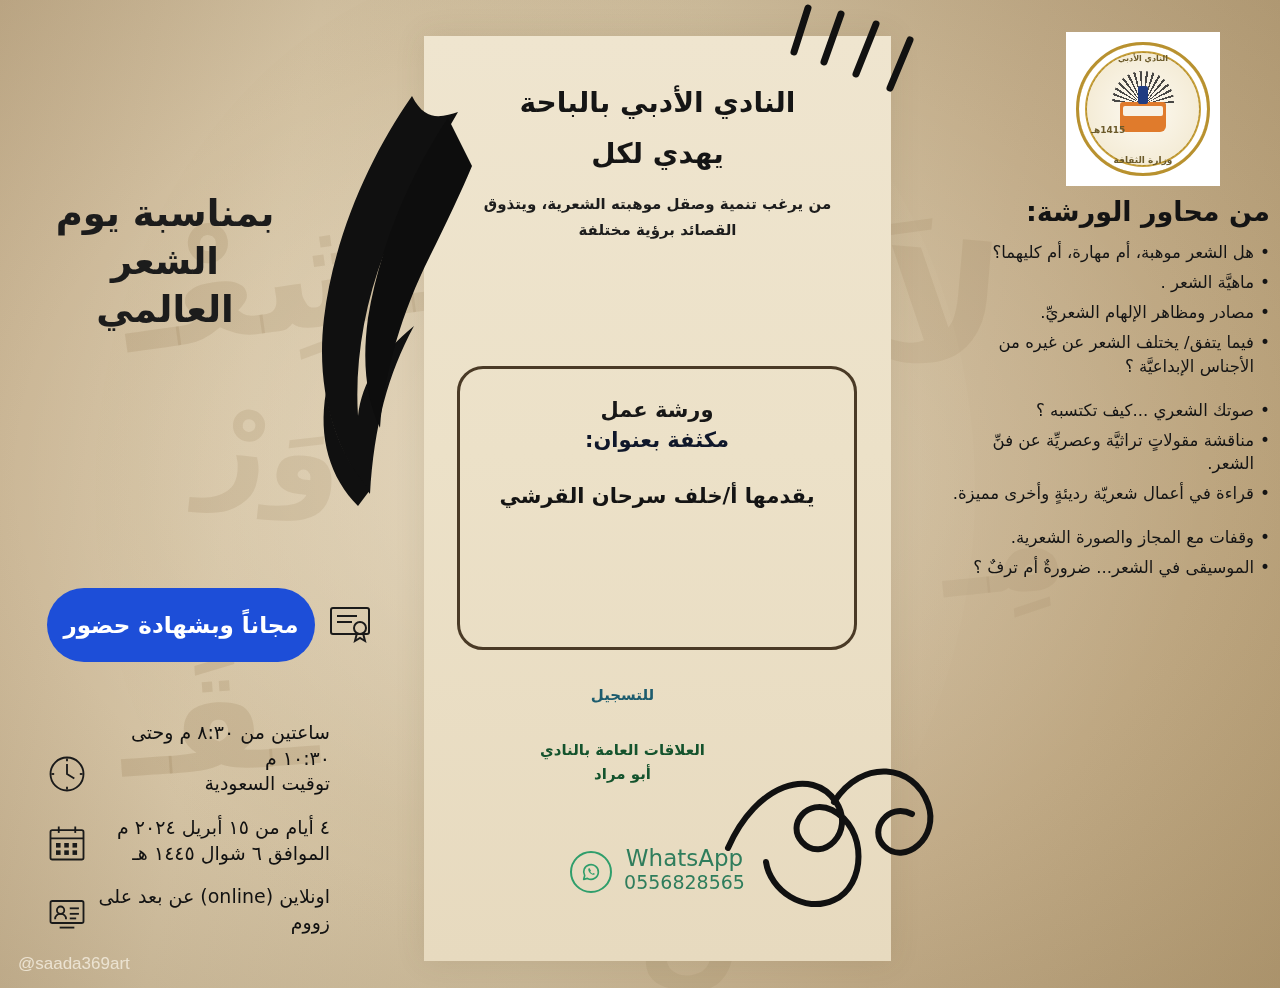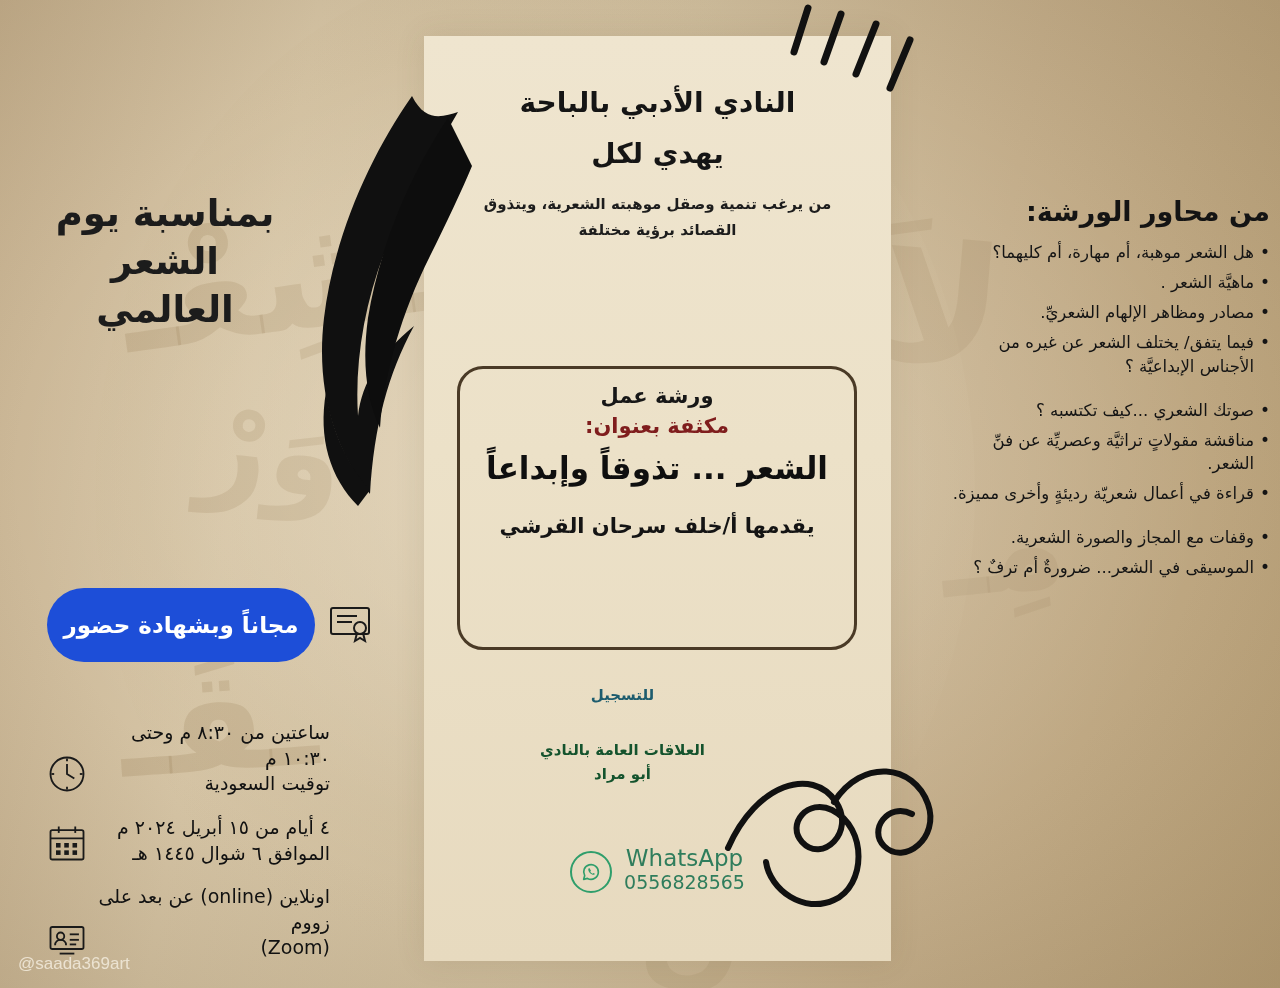--- a/index.html
+++ b/index.html
@@ -271,34 +271,34 @@
   .c-box {
     position: absolute;
     left: 457px;
     top: 366px;
     width: 400px;
     height: 284px;
     border: 3px solid #4a3a26;
     border-radius: 26px;
     text-align: center;
     box-sizing: border-box;
-    padding-top: 12px;
+    padding-top: 26px;
   }
   .c-box .b1 {
     font-size: 21px;
     font-weight: 700;
     color: #171717;
     line-height: 1.45;
   }
   .c-box .b2 {
     font-size: 21px;
     font-weight: 700;
-    color: #7f1d1d;
+    color: #0f172a;
     line-height: 1.45;
-    margin-bottom: 8px;
+    margin-bottom: 28px;
   }
   .c-box .title {
     font-size: 31px;
     font-weight: 700;
     color: #0f0f0f;
     margin-bottom: 28px;
     letter-spacing: 0.5px;
   }
   .c-box .presenter {
     font-size: 21px;
@@ -443,33 +443,42 @@
     <path d="M150 10 C 108 70, 72 150, 62 232 C 54 300, 70 360, 108 408 C 112 340, 126 288, 152 240 C 118 268, 100 296, 96 330 C 92 268, 106 196, 136 136 C 160 88, 182 50, 196 26 C 182 30, 164 38, 150 10 Z" fill="#101010"></path>
     <path d="M186 32 C 150 86, 118 158, 106 232 C 100 276, 104 312, 118 342 C 122 286, 140 226, 168 170 C 184 138, 200 104, 210 80 Z" fill="#0d0d0d"></path>
     <path d="M108 404 C 86 380, 70 346, 64 306 C 56 352, 68 392, 96 420 Z" fill="#101010"></path>
   </svg>
 
   <svg class="swirl" viewBox="0 0 230 190">
     <path d="M12 108 C 40 44, 96 26, 120 62 C 140 92, 106 124, 86 102 C 70 84, 92 58, 116 70 C 152 88, 150 146, 118 160 C 88 174, 54 150, 50 122" fill="none" stroke="#111111" stroke-width="6" stroke-linecap="round"></path>
     <path d="M118 62 C 146 18, 198 24, 212 64 C 224 98, 188 126, 168 106 C 152 90, 172 62, 196 74" fill="none" stroke="#111111" stroke-width="6" stroke-linecap="round"></path>
   </svg>
 
+  <div class="logo-box">
+    <div class="logo-seal">
+      <div class="ring-text"></div>
+      <div class="logo-top">النادي الأدبي</div>
+      <div class="logo-rays"></div>
+      <div class="logo-book"></div>
+      <div class="logo-year">1415هـ</div>
+      <div class="logo-bottom">وزارة الثقافة</div>
+    </div>
+  </div>
 
   <div class="occasion">بمناسبة يوم الشعر العالمي</div>
 
   <div class="c-head">
     <div class="l1">النادي الأدبي بالباحة</div>
     <div class="l2">يهدي لكل</div>
     <div class="l3">من يرغب تنمية وصقل موهبته الشعرية، ويتذوق القصائد برؤية مختلفة</div>
   </div>
 
   <div class="c-box">
     <div class="b1">ورشة عمل</div>
     <div class="b2">مكثفة بعنوان:</div>
-    <div class="title">الشعر ... تذوقاً وإبداعاً</div>
     <div class="presenter">يقدمها أ/خلف سرحان القرشي</div>
   </div>
 
   <div class="c-reg">
     <div class="r1">للتسجيل</div>
     <div class="r2">
       <div>العلاقات العامة بالنادي</div>
       <div>أبو مراد</div>
     </div>
   </div>
@@ -546,21 +555,20 @@
           <line x1="16" y1="41" x2="32" y2="41"></line>
           <circle cx="17" cy="22" r="4"></circle>
           <path d="M11 32 c0-4 3-6 6-6 s6 2 6 6"></path>
           <line x1="27" y1="20" x2="37" y2="20"></line>
           <line x1="27" y1="26" x2="37" y2="26"></line>
           <line x1="27" y1="31" x2="34" y2="31"></line>
         </svg>
       </div>
       <div class="info-text">
         <div>اونلاين (online) عن بعد على زووم</div>
-        <div>(Zoom)</div>
       </div>
     </div>
 
   </div>
 
   <div class="topics">
     <div class="topics-title">من محاور الورشة:</div>
     <div id="topics-list">
         <div class="topic">هل الشعر موهبة، أم مهارة، أم كليهما؟</div>
         <div class="topic">ماهيَّة الشعر .</div>

